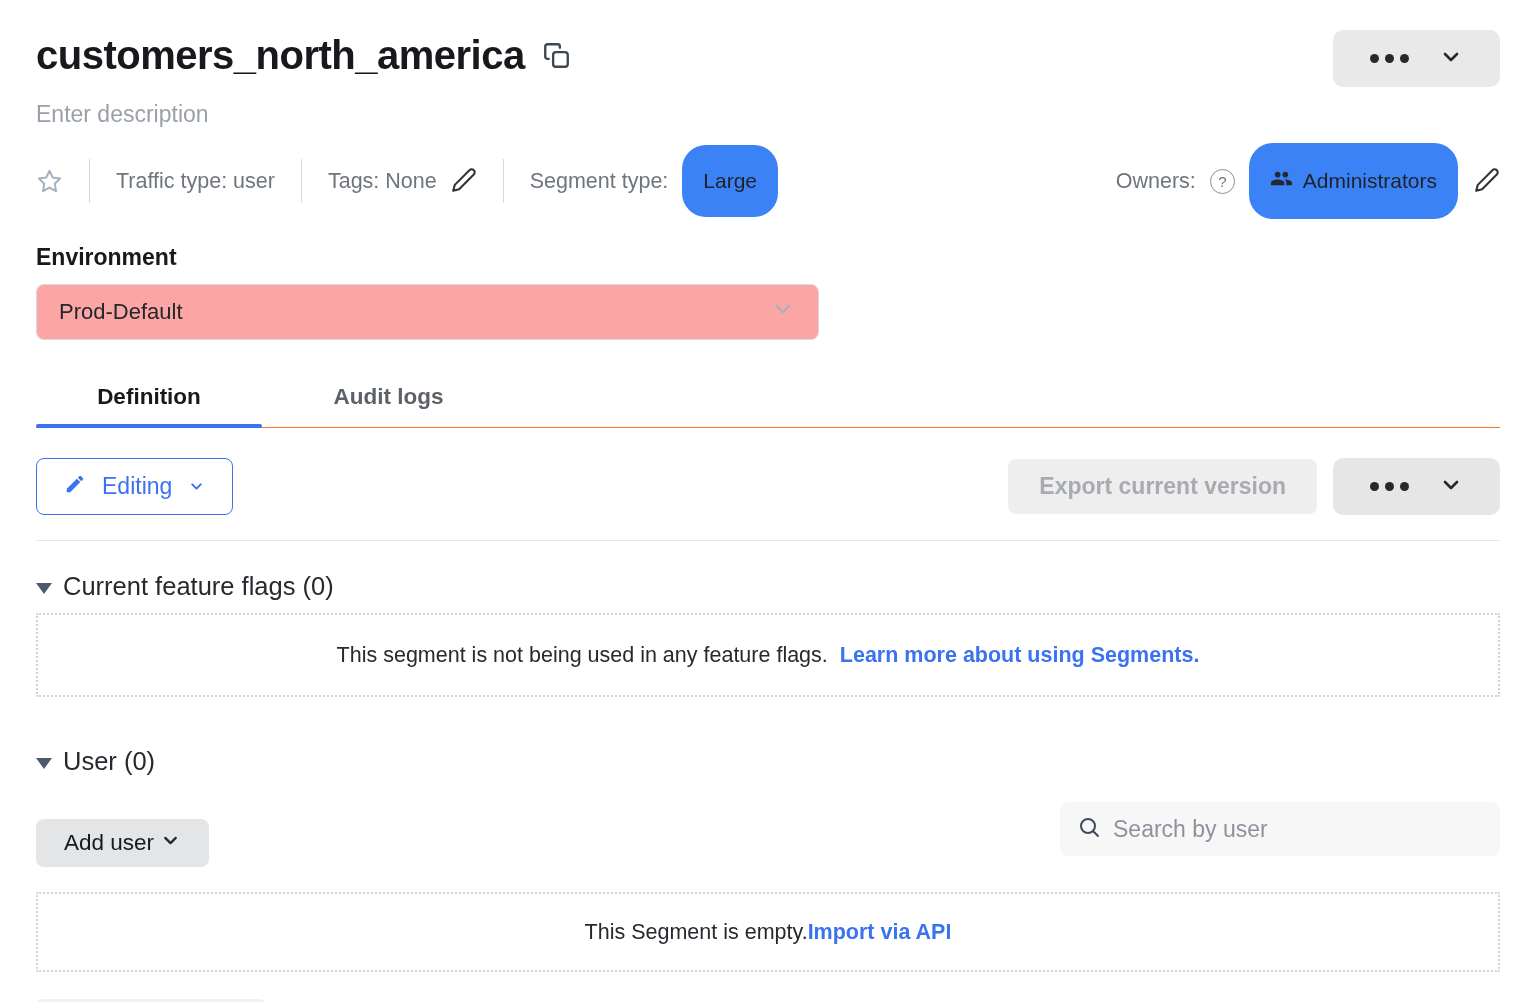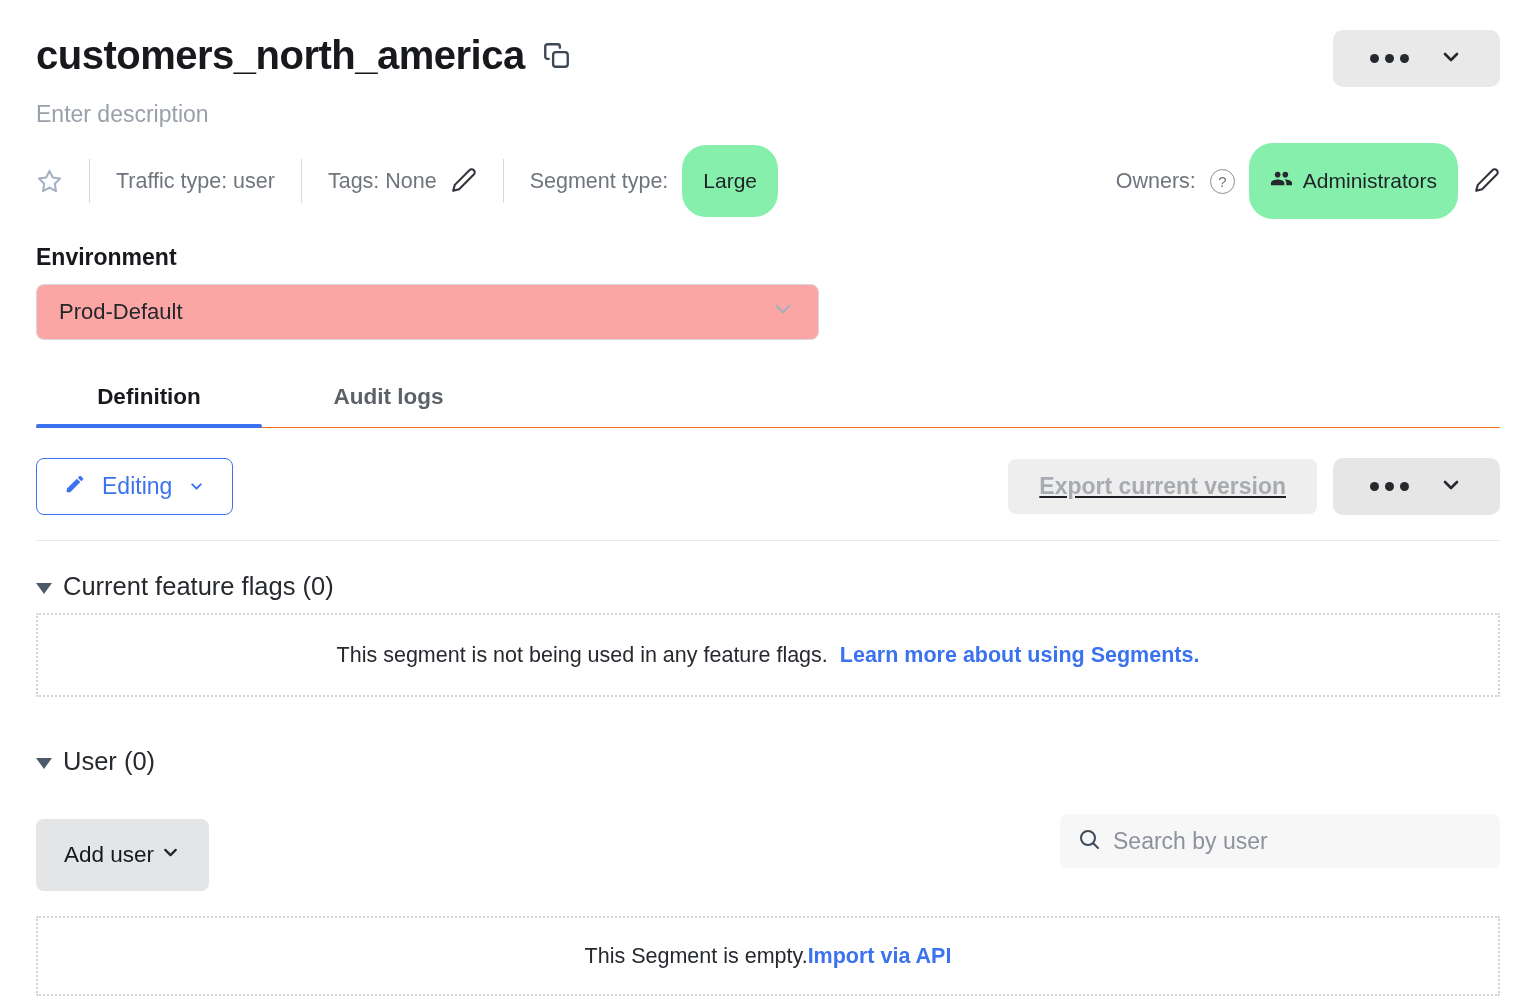--- a/index.html
+++ b/index.html
@@ -25,21 +25,21 @@
 
   .description { margin-top:14px; font-size:23px; color:#9aa0a8; }
 
   
   .meta-row { margin-top:30px; display:flex; align-items:center; height:46px; }
   .meta-sep { width:1px; height:44px; background:#d7d9dc; margin:0 26px; }
   .meta-text { font-size:21.5px; color:#6f757d; }
   .star-icon { display:flex; align-items:center; }
   .pencil-btn { background:none; border:none; cursor:pointer; display:flex; align-items:center; margin-left:14px; }
   .pill {
-    background:#86efac; border-radius:24px; padding:24px 21px; font-size:21px; color:#1f2327;
+    background:#3b82f6; border-radius:24px; padding:24px 21px; font-size:21px; color:#1f2327;
     display:inline-flex; align-items:center; gap:10px;
   }
   .seg-type { display:flex; align-items:center; gap:14px; }
   .meta-right { margin-left:auto; display:flex; align-items:center; gap:14px; }
   .help-circle {
     width:25px; height:25px; border:1.5px solid #8a9097; border-radius:50%;
     display:flex; align-items:center; justify-content:center;
     font-size:15px; color:#6f757e; font-weight:400;
   }
 
@@ -65,21 +65,21 @@
     background:var(--accent); border-radius:2px;
   }
 
   
   .toolbar { margin-top:30px; display:flex; align-items:center; }
   .btn-editing {
     height:57px; padding:0 27px; background:#fff; border:1.5px solid var(--accent); border-radius:8px;
     display:flex; align-items:center; gap:16px; color:var(--accent); font-size:23px; font-weight:500; cursor:pointer;
   }
   .btn-editing .chev svg { display:block; }
-  .toolbar-right { margin-left:auto; display:flex; align-items:center; gap:16px;text-decoration:underline; }
+  .toolbar-right { margin-left:auto; display:flex; align-items:center; gap:16px; }
   .btn-export {
     height:55px; padding:0 31px; background:#eeeeee; border:none; border-radius:8px;
     font-size:23px; font-weight:600; color:#a8abaf; cursor:pointer;
   }
   .toolbar .btn-more { background:#e6e6e7; }
 
   .hr { margin-top:25px; height:1px; background:#e6e8ea; }
 
   
   .section-head { display:flex; align-items:center; gap:11px; cursor:pointer; }
@@ -97,21 +97,21 @@
     font-size:21.5px; color:#26292e;
   }
   .box-flags { margin-top:12px; min-height:84px; }
   .box-users { margin-top:25px; min-height:80px; }
   .link { color:var(--accent); font-weight:700; text-decoration:none; cursor:pointer; }
   .gap-left { margin-left:12px; }
 
   
   .user-controls { margin-top:15px; display:flex; align-items:center; justify-content:space-between; }
   .btn-add-user {
-    height:72px; padding:0 28px; background:#e4e5e6; border:none; border-radius:8px;
+    height:48px; padding:0 28px; background:#e4e5e6; border:none; border-radius:8px;
     display:flex; align-items:center; gap:6px; font-size:22.5px; color:#17191d; cursor:pointer;margin-top:28px;
   }
   .search-box {
     width:440px; height:54px; background:#f7f7f8; border-radius:8px;
     display:flex; align-items:center; gap:12px; padding:0 17px;
   }
   .search-box input {
     border:none; background:transparent; outline:none; flex:1;
     font-size:23px; color:#2a2d31; font-family:inherit;
   }

